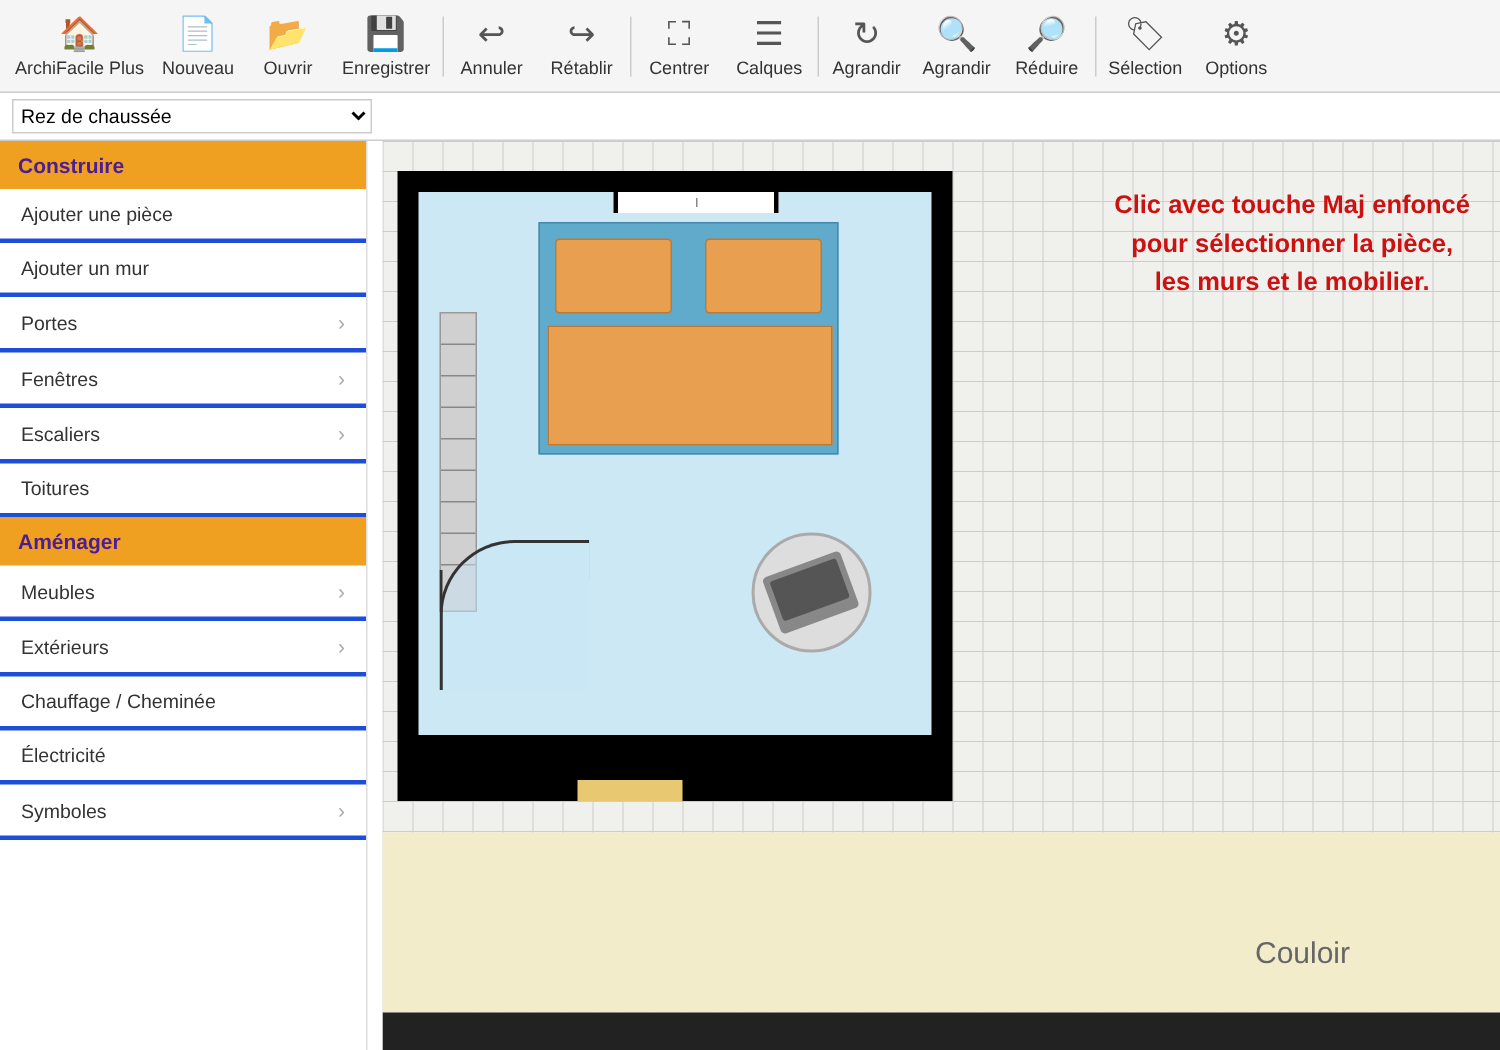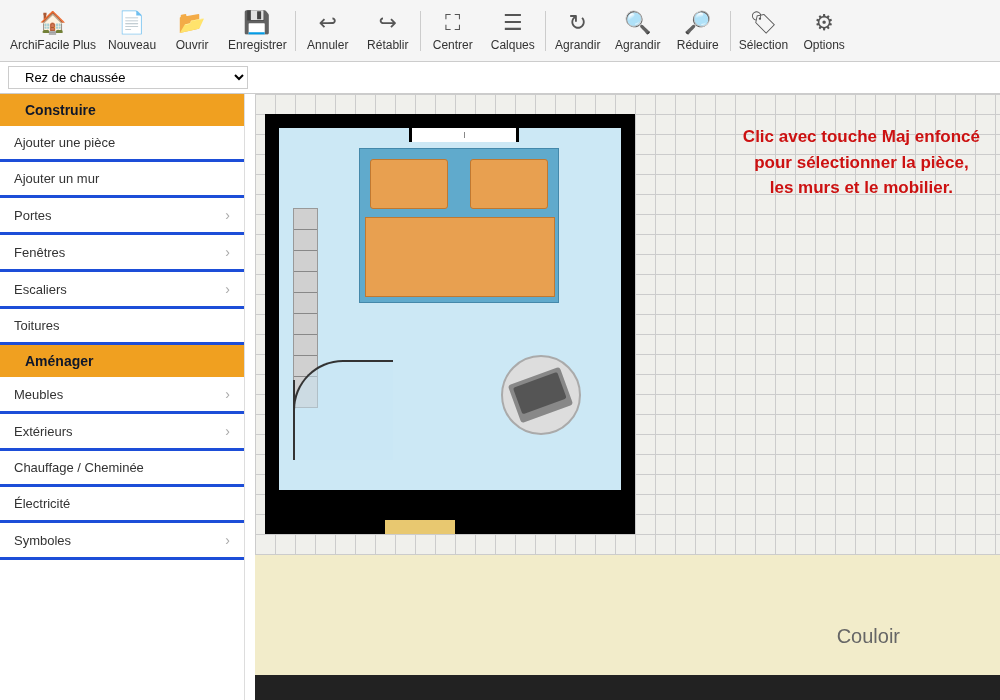--- a/index.html
+++ b/index.html
@@ -43,21 +43,21 @@
     #floor-selector {
       display: flex;
       align-items: center;
       height: 32px;
       background: #fff;
       border-bottom: 1px solid #ccc;
       padding: 0 8px;
     }
     #floor-selector select {
       border: 1px solid #ccc;
-      padding: 2px 12px;
+      padding: 2px 1px;
       font-size: 13px;
       width: 240px;
       background: #fff;
     }
 
     
     #main {
       display: flex;
       height: calc(700px - 62px - 32px);
     }
@@ -66,23 +66,23 @@
     #sidebar {
       width: 245px;
       min-width: 245px;
       background: #fff;
       border-right: 1px solid #ddd;
       overflow-y: auto;
       font-size: 13px;
     }
     .sidebar-section-header {
       background: #f0a020;
-      color: #0f172a;
+      color: #4c1d95;
       font-weight: bold;
-      padding: 8px 25px;
+      padding: 8px 12px;
       font-size: 14px;
     }
     .sidebar-item {
       display: flex;
       align-items: center;
       justify-content: space-between;
       padding: 9px 14px;
       border-bottom: 3px solid #1d4ed8;
       cursor: pointer;
       color: #333;

